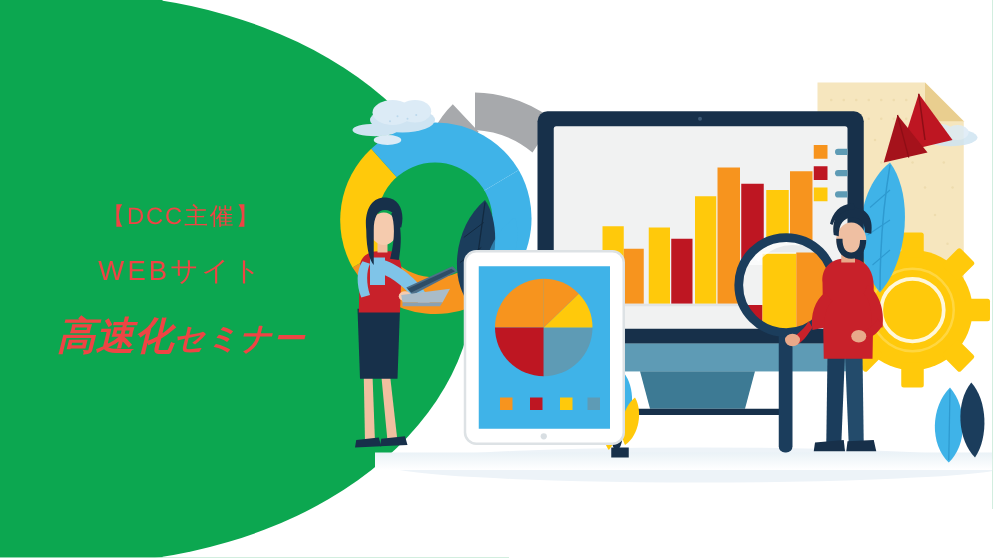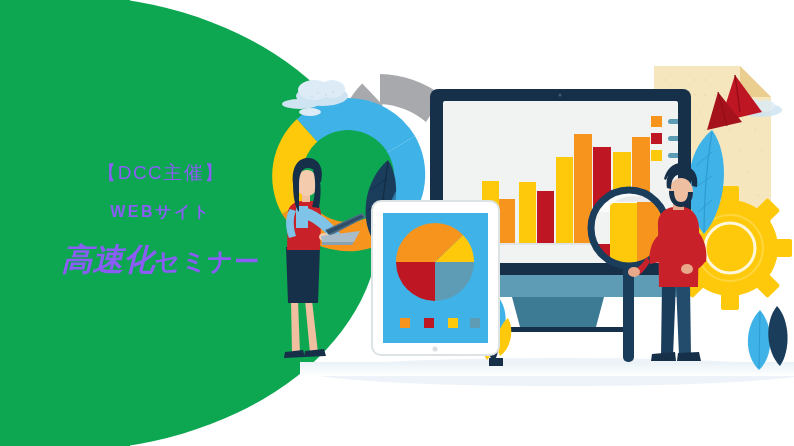--- a/index.html
+++ b/index.html
@@ -32,54 +32,55 @@
     position: absolute;
     left: 0;
     top: 0;
     width: 130px;
     height: 446px;
     background: #0CA750;
   }
   
   .headline {
     position: absolute;
-    left: 16px;
+    left: 0;
     top: 160px;
     width: 290px;
     text-align: center;
-    color: #8b5cf6;
+    color: #ef4444;
     z-index: 40;
   }
   .line1 {
     font-size: 19px;
     letter-spacing: 1.5px;
     font-weight: 400;
     margin-bottom: 16px;
     white-space: nowrap;
   }
   .line2 {
-    font-size: 16px;
+    font-size: 22px;
     letter-spacing: 2.5px;
-    font-weight: 700;
+    font-weight: 400;
     margin-bottom: 16px;
     white-space: nowrap;
   }
   .line3 {
     font-size: 29px;
     font-weight: 700;
     white-space: nowrap;
   }
   .line3 .kasoku {
     font-style: italic;
     font-size: 31px;
     letter-spacing: 0px;
   }
   .line3 .seminar {
     font-size: 25px;
     letter-spacing: 1px;
+    font-style: italic;
   }
   
   .piece { position: absolute; }
 </style>
 </head>
 <body>
 
 <div id="banner">
 
   <div class="green-fill-left"></div>

